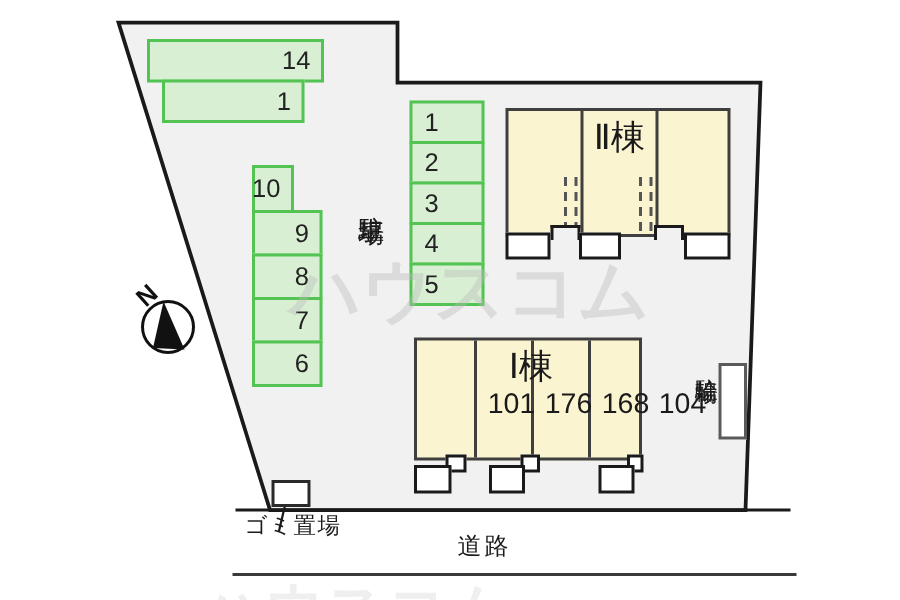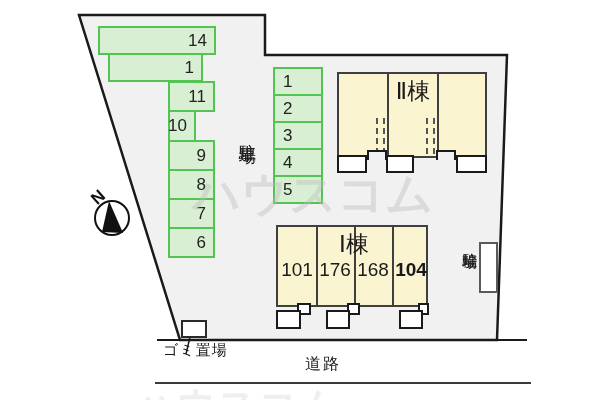--- a/index.html
+++ b/index.html
@@ -16,21 +16,21 @@
   }
   .ps.r{justify-content:flex-end;padding-right:7px;}
   .ps.l{justify-content:flex-start;padding-left:8px;}
   .bldg{
     position:absolute;z-index:2;box-sizing:border-box;
     background:#fbf4d0;border:2px solid #3f3f3f;
   }
   .divider{position:absolute;top:0;height:100%;width:2px;background:#3f3f3f;}
   .bldg-label{position:absolute;text-align:center;font-size:23px;white-space:nowrap;}
   .unit{position:absolute;top:26px;width:38px;height:34px;display:flex;
-    align-items:center;justify-content:center;font-size:19px;}
+    align-items:center;justify-content:center;font-size:19px;margin-left:44px;}
   .stair{position:absolute;box-sizing:border-box;
     border-left:2px dashed #555;border-right:2px dashed #555;}
   .porch{position:absolute;z-index:3;box-sizing:border-box;background:#fff;border:2px solid #1a1a1a;}
   .notch{position:absolute;z-index:3;box-sizing:border-box;background:#f1f1f1;
     border:2px solid #1a1a1a;border-bottom:none;}
   .vtext{position:absolute;z-index:4;writing-mode:vertical-rl;text-orientation:upright;
     letter-spacing:2px;}
   .htext{position:absolute;z-index:4;white-space:nowrap;}
   .wm{position:absolute;z-index:6;pointer-events:none;color:#b9b9b9;
     white-space:nowrap;font-weight:bold;font-family:Liberation Mono, monospace;}
@@ -50,23 +50,20 @@
     <text x="92" y="202" transform="rotate(-42 99 197)" font-size="17" font-weight="bold" font-family="Liberation Sans, sans-serif" fill="#111">N</text>
   </svg>
 
   <div class="ps r" style="left:98px;top:26px;width:118px;height:29px;">
     <span>14</span>
   </div>
   <div class="ps r" style="left:108px;top:53px;width:95px;height:29px;">
     <span>1</span>
   </div>
 
-  <div class="ps r" style="left:168px;top:81px;width:47px;height:31px;">
-    <span>11</span>
-  </div>
   <div class="ps r" style="left:168px;top:110px;width:28px;height:32px;">
     <span>10</span>
   </div>
   <div class="ps r" style="left:168px;top:140px;width:47px;height:31px;">
     <span>9</span>
   </div>
   <div class="ps r" style="left:168px;top:169px;width:47px;height:31px;">
     <span>8</span>
   </div>
   <div class="ps r" style="left:168px;top:198px;width:47px;height:31px;">
@@ -109,21 +106,21 @@
   <div class="porch" style="left:456px;top:155px;width:31px;height:18px;"></div>
 
   <div class="bldg" style="left:276px;top:225px;width:152px;height:82px;">
     <div class="divider" style="left:38px;"></div>
     <div class="divider" style="left:76px;"></div>
     <div class="divider" style="left:114px;"></div>
     <div class="bldg-label" style="left:52px;top:2px;width:48px;">Ⅰ棟</div>
     <div class="unit" style="left:0;">101</div>
     <div class="unit" style="left:38px;">176</div>
     <div class="unit" style="left:76px;">168</div>
-    <div class="unit" style="left:114px;font-weight:bold;">104</div>
+    <div class="unit" style="left:114px;">104</div>
   </div>
 
   <div class="porch" style="left:297px;top:303px;width:14px;height:12px;"></div>
   <div class="porch" style="left:347px;top:303px;width:13px;height:12px;"></div>
   <div class="porch" style="left:418px;top:303px;width:11px;height:12px;"></div>
   <div class="porch" style="left:276px;top:310px;width:25px;height:19px;"></div>
   <div class="porch" style="left:326px;top:310px;width:24px;height:19px;"></div>
   <div class="porch" style="left:399px;top:310px;width:24px;height:19px;"></div>
 
   <div class="vtext" style="left:460px;top:240px;font-size:15px;letter-spacing:1px;">駐輪場</div>

